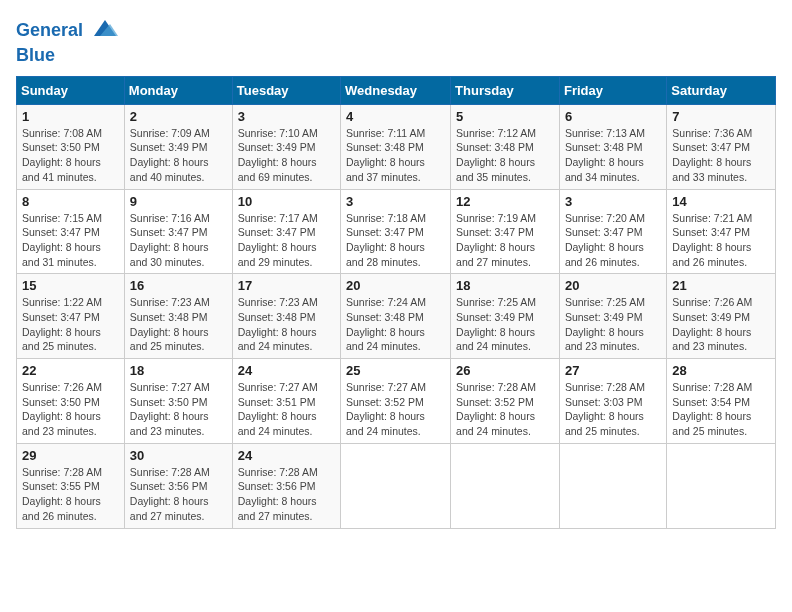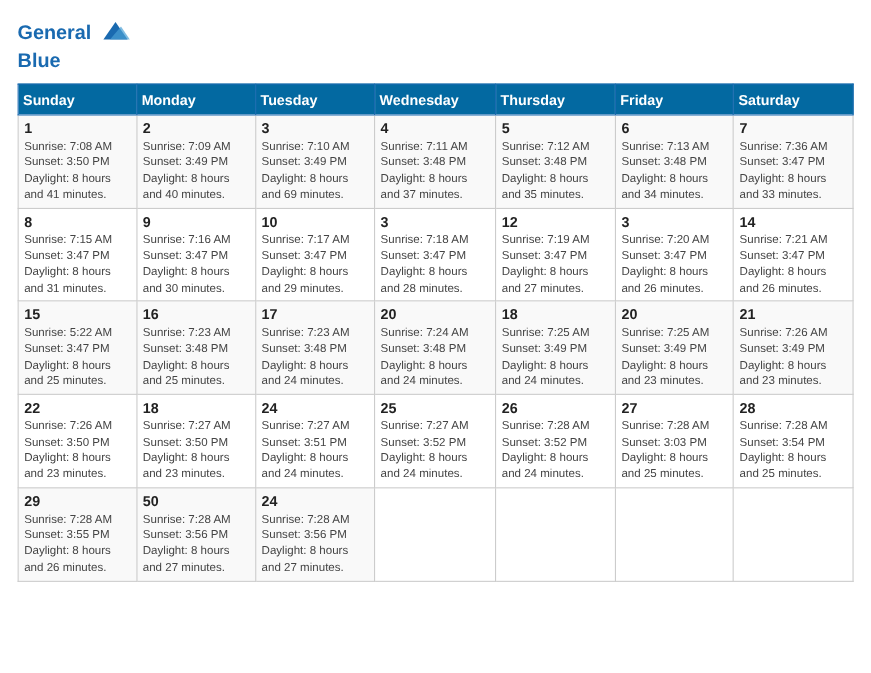--- a/index.html
+++ b/index.html
@@ -220,21 +220,21 @@
           <span class="day-num">14</span>
           <div class="cell-text">Sunrise: 7:21 AM</div>
           <div class="cell-text">Sunset: 3:47 PM</div>
           <div class="cell-text">Daylight: 8 hours</div>
           <div class="cell-text">and 26 minutes.</div>
         </td>
       </tr>
       <tr>
         <td>
           <span class="day-num">15</span>
-          <div class="cell-text">Sunrise: 5:22 AM</div>
+          <div class="cell-text">Sunrise: 1:22 AM</div>
           <div class="cell-text">Sunset: 3:47 PM</div>
           <div class="cell-text">Daylight: 8 hours</div>
           <div class="cell-text">and 25 minutes.</div>
         </td>
         <td>
           <span class="day-num">16</span>
           <div class="cell-text">Sunrise: 7:23 AM</div>
           <div class="cell-text">Sunset: 3:48 PM</div>
           <div class="cell-text">Daylight: 8 hours</div>
           <div class="cell-text">and 25 minutes.</div>
@@ -328,21 +328,21 @@
       </tr>
       <tr>
         <td>
           <span class="day-num">29</span>
           <div class="cell-text">Sunrise: 7:28 AM</div>
           <div class="cell-text">Sunset: 3:55 PM</div>
           <div class="cell-text">Daylight: 8 hours</div>
           <div class="cell-text">and 26 minutes.</div>
         </td>
         <td>
-          <span class="day-num">50</span>
+          <span class="day-num">30</span>
           <div class="cell-text">Sunrise: 7:28 AM</div>
           <div class="cell-text">Sunset: 3:56 PM</div>
           <div class="cell-text">Daylight: 8 hours</div>
           <div class="cell-text">and 27 minutes.</div>
         </td>
         <td>
           <span class="day-num">24</span>
           <div class="cell-text">Sunrise: 7:28 AM</div>
           <div class="cell-text">Sunset: 3:56 PM</div>
           <div class="cell-text">Daylight: 8 hours</div>

